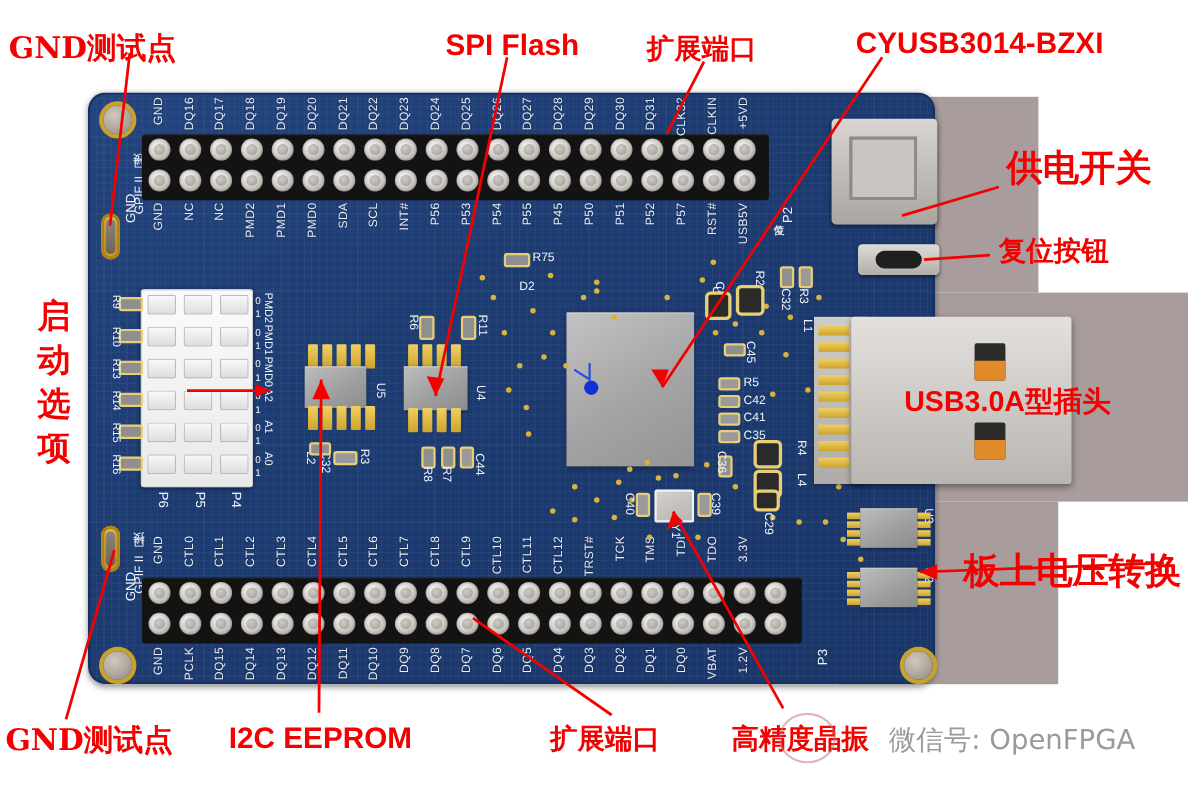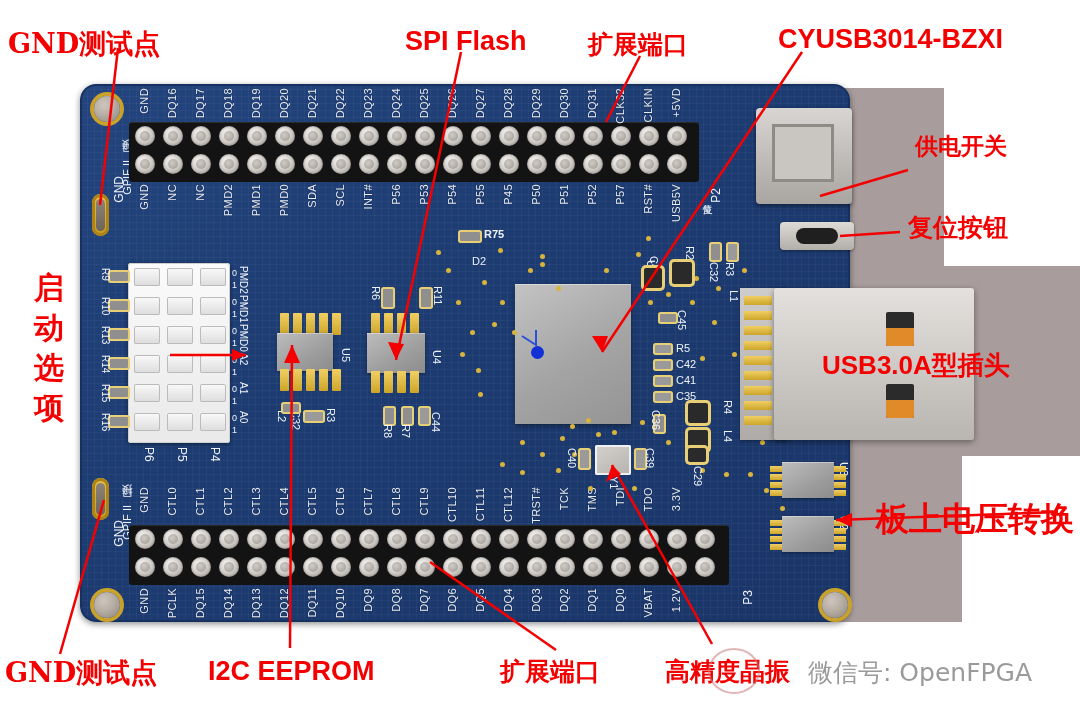--- a/index.html
+++ b/index.html
@@ -581,21 +581,21 @@
   </div>
   <div class="silk v" style="left:431px;top:350px;">U4</div>
   <div class="res" style="left:385px;top:408px;width:9px;height:16px;"></div>
   <div class="silk v" style="left:382px;top:424px;">R8</div>
   <div class="res" style="left:403px;top:408px;width:9px;height:16px;"></div>
   <div class="silk v" style="left:400px;top:424px;">R7</div>
   <div class="cap" style="left:420px;top:408px;width:9px;height:16px;"></div>
   <div class="silk v" style="left:430px;top:412px;">C44</div>
 
   <div class="res" style="left:460px;top:232px;width:20px;height:9px;"></div>
-  <div class="silk" style="left:484px;top:228px;font-weight:bold;">R75</div>
+  <div class="silk" style="left:484px;top:228px;">R75</div>
   <div class="silk" style="left:472px;top:255px;">D2</div>
 
   <div class="bga" style="left:515px;top:284px;width:116px;height:140px;"></div>
   <svg class="lines" style="z-index:3">
     <polyline points="522,336 536,345 536,330" fill="none" stroke="#2b4fd6" stroke-width="2"></polyline>
   </svg>
   <div style="position:absolute;left:531px;top:346px;width:13px;height:13px;border-radius:50%;background:#1230d6;"></div>
   <div class="silk v" style="left:645px;top:260px;">U1</div>
 
   <div id="vias">
@@ -763,21 +763,21 @@
   <polygon points="292,345 284,363 300,363" fill="#f40000"></polygon>
   <polygon points="612,465 606,482 621,474" fill="#f40000"></polygon>
   <polygon points="836,520 852,513 852,527" fill="#f40000"></polygon>
 </svg>
 
 <div id="annolayer">
     <div class="anno cn" style="left: 8px; top: 26px; font-size: 27px; color: rgb(244, 0, 0);">GND测试点</div>
     <div class="anno en" style="left: 405px; top: 26px; font-size: 27px; color: rgb(244, 0, 0);">SPI Flash</div>
     <div class="anno cn" style="left: 588px; top: 28px; font-size: 25px; color: rgb(244, 0, 0);">扩展端口</div>
     <div class="anno en" style="left: 778px; top: 24px; font-size: 27px; color: rgb(244, 0, 0);">CYUSB3014-BZXI</div>
-    <div class="anno cn" style="left: 915px; top: 131px; font-size: 23px; color: rgb(244, 0, 0);">供电开关</div>
+    <div class="anno cn" style="left: 915px; top: 131px; font-size: 33px; color: rgb(244, 0, 0);">供电开关</div>
     <div class="anno cn" style="left: 908px; top: 211px; font-size: 25px; color: rgb(244, 0, 0);">复位按钮</div>
     <div class="anno en" style="left: 822px; top: 348px; font-size: 26px; color: rgb(244, 0, 0);">USB3.0A型插头</div>
     <div class="anno cn" style="left: 876px; top: 497px; font-size: 33px; color: rgb(244, 0, 0);">板上电压转换</div>
     <div class="anno cn" style="left: 5px; top: 655px; font-size: 27px; color: rgb(244, 0, 0);">GND测试点</div>
     <div class="anno en" style="left: 208px; top: 656px; font-size: 27px; color: rgb(244, 0, 0);">I2C EEPROM</div>
     <div class="anno cn" style="left: 500px; top: 655px; font-size: 25px; color: rgb(244, 0, 0);">扩展端口</div>
     <div class="anno cn" style="left: 665px; top: 655px; font-size: 25px; color: rgb(244, 0, 0);">高精度晶振</div>
   </div>
 
 <div class="vstack" id="bootstack" style="left: 34px; top: 268px;">

